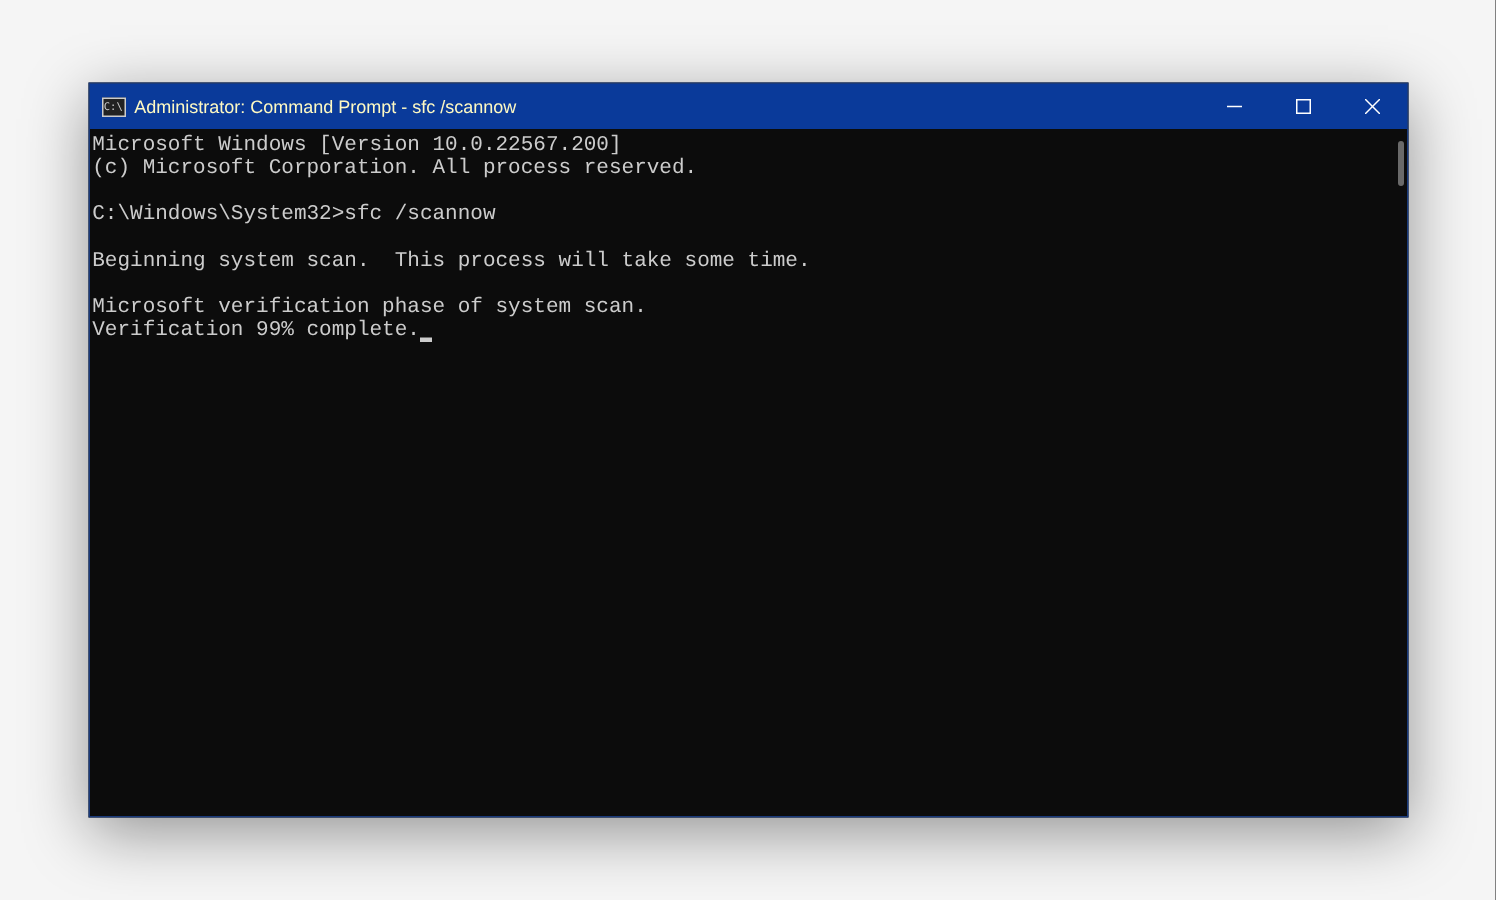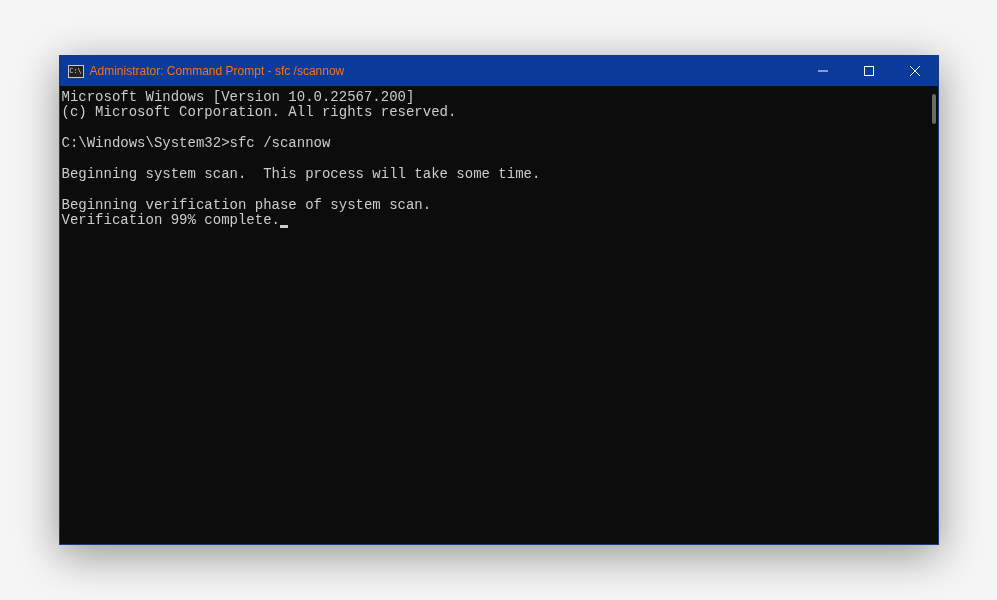--- a/index.html
+++ b/index.html
@@ -37,21 +37,21 @@
       background: #222;
       position: relative;
       font-size: 7px;
       color: #ccc;
       display: flex;
       align-items: center;
       justify-content: center;
       font-family: monospace;
     }
     .titlebar-title {
-      color: #f97316;
+      color: #fef9c3;
       font-size: 12px;
       flex: 1;
       white-space: nowrap;
     }
     .titlebar-controls {
       display: flex;
       height: 100%;
     }
     .titlebar-btn {
       width: 46px;
@@ -124,25 +124,25 @@
       <div class="titlebar-btn close">
         <svg viewBox="0 0 10 10">
             <line x1="0" y1="0" x2="10" y2="10" stroke="white" stroke-width="1"></line>
             <line x1="10" y1="0" x2="0" y2="10" stroke="white" stroke-width="1"></line>
           </svg>
       </div>
     </div>
   </div>
   <div class="terminal-body">
     <div class="terminal-content"><span>Microsoft Windows [Version 10.0.22567.200]</span>
-<span>(c) Microsoft Corporation. All rights reserved.</span>
+<span>(c) Microsoft Corporation. All process reserved.</span>
 <span></span>
 <span>C:\Windows\System32&gt;sfc /scannow</span>
 <span></span>
 <span>Beginning system scan.  This process will take some time.</span>
 <span></span>
-<span>Beginning verification phase of system scan.</span>
+<span>Microsoft verification phase of system scan.</span>
 <span>Verification 99% complete.</span><span class="cursor"></span></div>
     <div class="scrollbar">
       <div class="scrollbar-thumb"></div>
     </div>
   </div>
 </div>
 
 </body></html>

